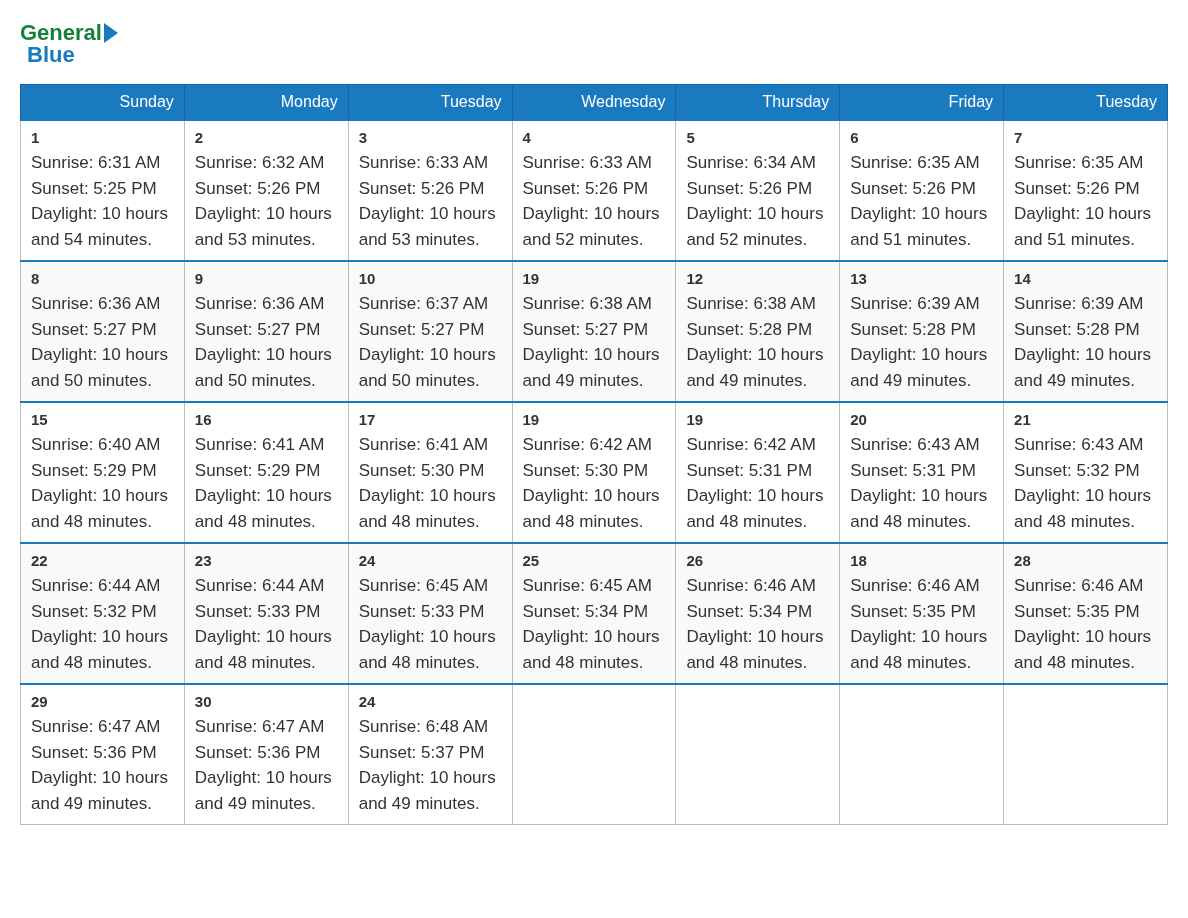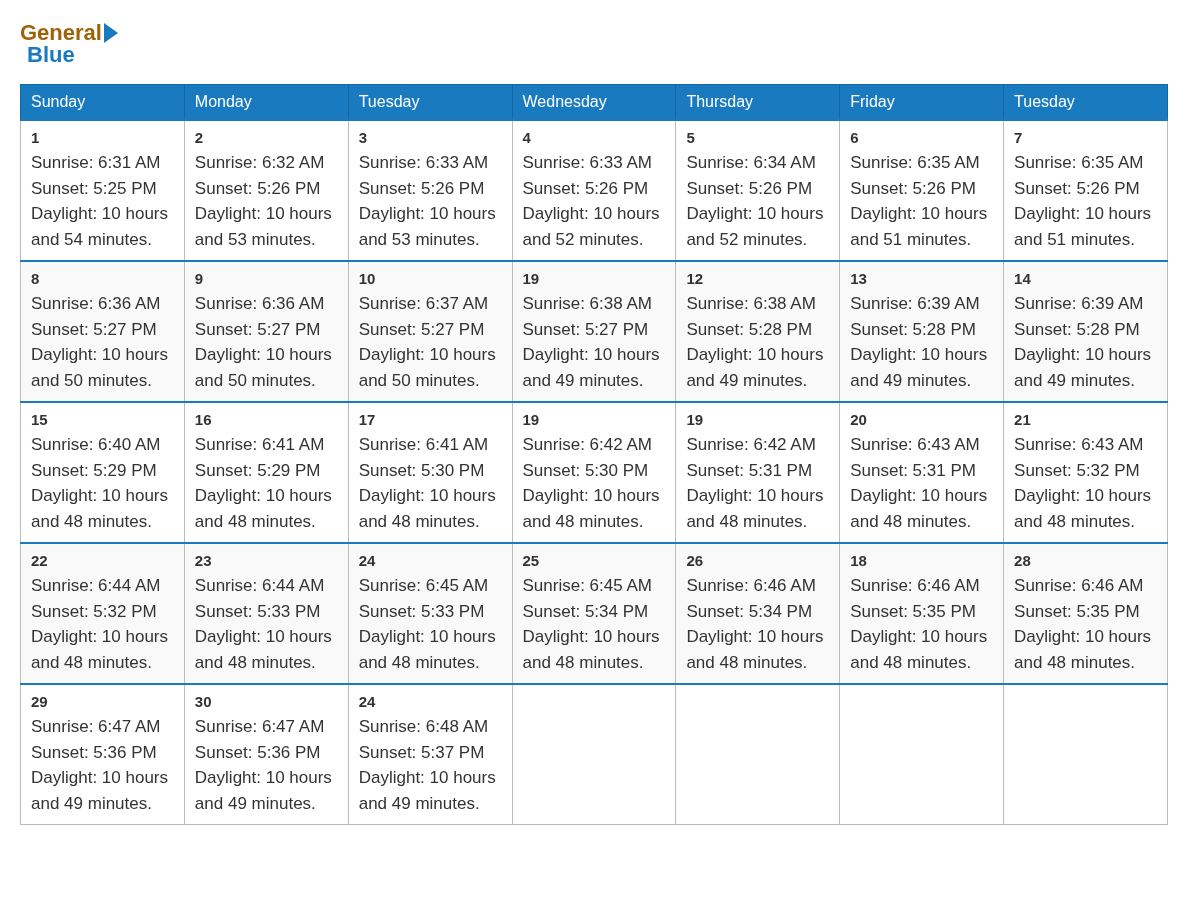--- a/index.html
+++ b/index.html
@@ -22,21 +22,21 @@
       align-items: flex-start;
     }
     .logo-text {
       font-size: 22px;
       font-weight: bold;
       color: #333;
       display: flex;
       align-items: center;
     }
     .logo-general {
-      color: #a16207;
+      color: #15803d;
     }
     .logo-arrow {
       display: inline-block;
       width: 0;
       height: 0;
       border-top: 10px solid transparent;
       border-bottom: 10px solid transparent;
       border-left: 14px solid #1a7abf;
       margin: 0 2px;
       vertical-align: middle;
@@ -57,21 +57,21 @@
     }
     .calendar {
       width: 100%;
       border-collapse: collapse;
       border: 1px solid #aaa;
     }
     .calendar th {
       background-color: #1a7abf;
       color: #fff;
       padding: 8px 10px;
-      text-align: left;
+      text-align: right;
       font-size: 16px;
       font-weight: normal;
       border: 1px solid #1567a3;
     }
     .calendar td {
       vertical-align: top;
       padding: 8px 10px;
       border: 1px solid #bbb;
       width: calc(100% / 7);
       min-height: 110px;

